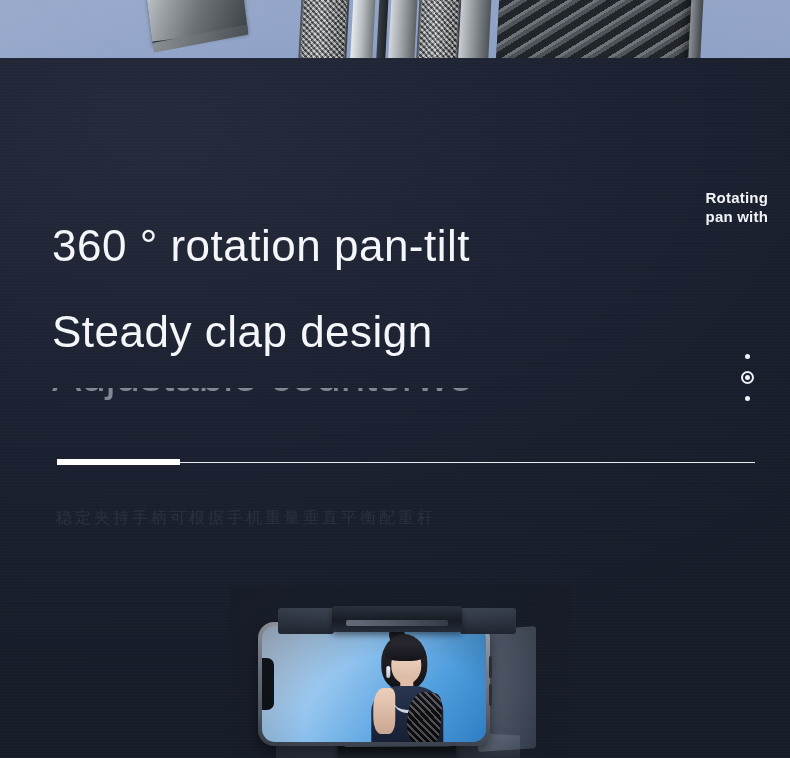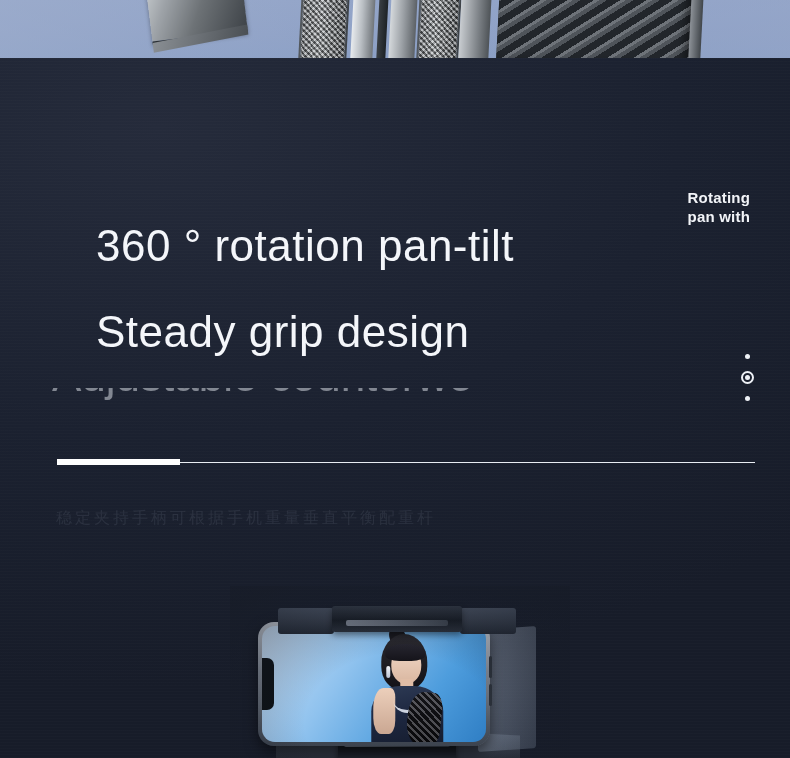--- a/index.html
+++ b/index.html
@@ -105,21 +105,21 @@
   .hero-noise{
     position:absolute; inset:0;
     background-image:
       repeating-linear-gradient(0deg, rgba(255,255,255,.012) 0 1px, rgba(0,0,0,0) 1px 3px);
     pointer-events:none;
   }
 
   
   .corner-label {
     position: absolute;
-    right: 40px; top: 130px;
+    right: 22px; top: 130px;
     width: 200px;
     text-align: right;
     color: #f2f4f8;
     font-size: 15px;
     line-height: 19px;
     font-weight: 600;
     letter-spacing: .2px;
   }
 
   
@@ -129,21 +129,20 @@
     top: 145px;
     width: 600px;
   }
   .h-main {
     color: #f4f6fa;
     font-size: 44px;
     line-height: 86px;
     font-weight: 400;
     letter-spacing: .5px;
     white-space: nowrap;
-    margin-left: 44px;
   }
   
   .h-ghost {
     position: absolute;
     left: 52px;
     top: 330px;
     width: 420px;
     height: 26px;
     overflow: hidden;
     color: rgba(238,242,248,.88);
@@ -421,21 +420,21 @@
   <div class="hero">
     <div class="hero-noise"></div>
 
     <div class="corner-label">
       <div>Rotating</div>
       <div>pan with</div>
     </div>
 
     <div class="headings">
       <div class="h-main">360 ° rotation pan-tilt</div>
-      <div class="h-main">Steady grip design</div>
+      <div class="h-main">Steady clap design</div>
     </div>
     <div class="h-ghost">
       <span>Adjustable counterweight</span>
     </div>
 
     <div class="dots">
       <div class="dot"></div>
       <div class="dot active"></div>
       <div class="dot"></div>
     </div>

